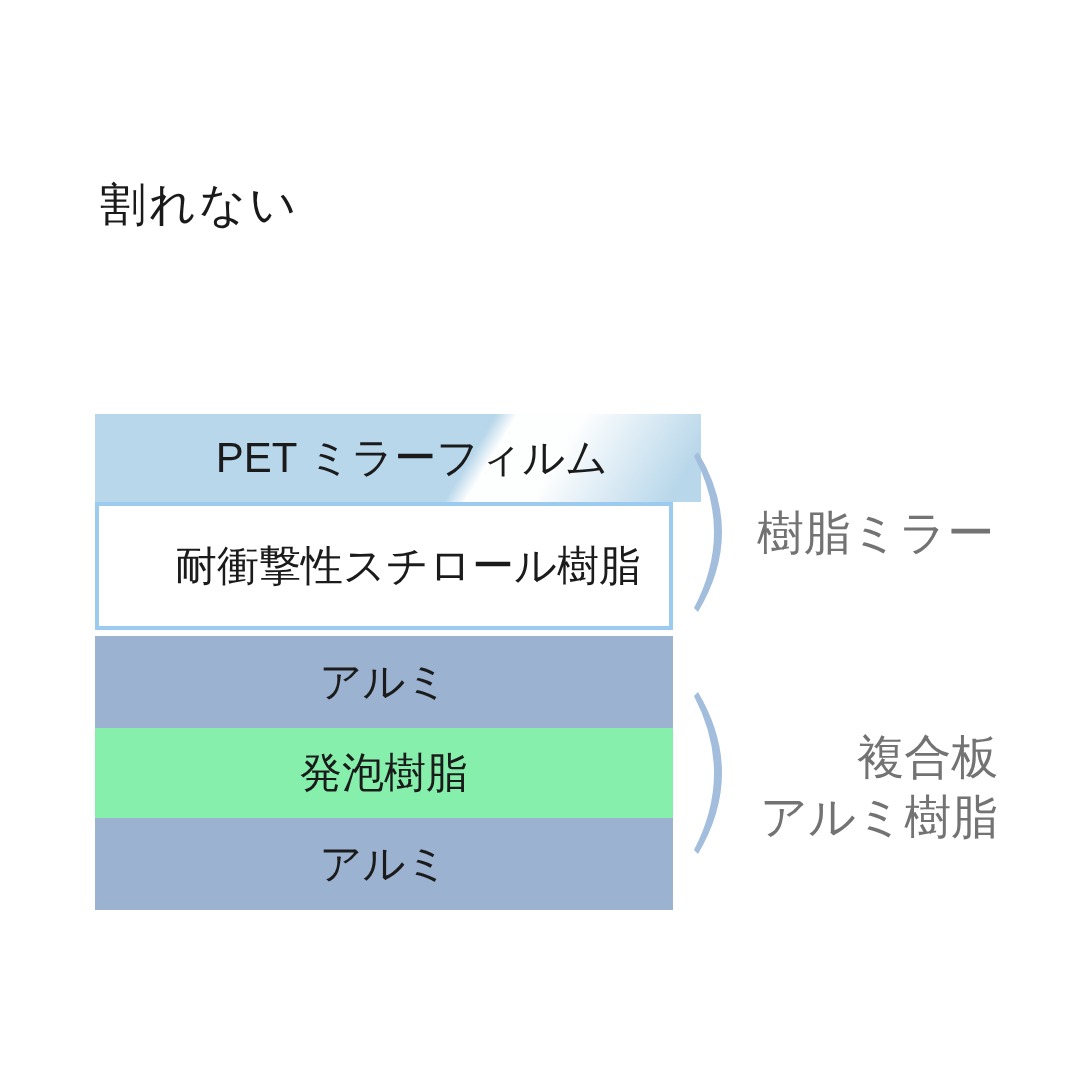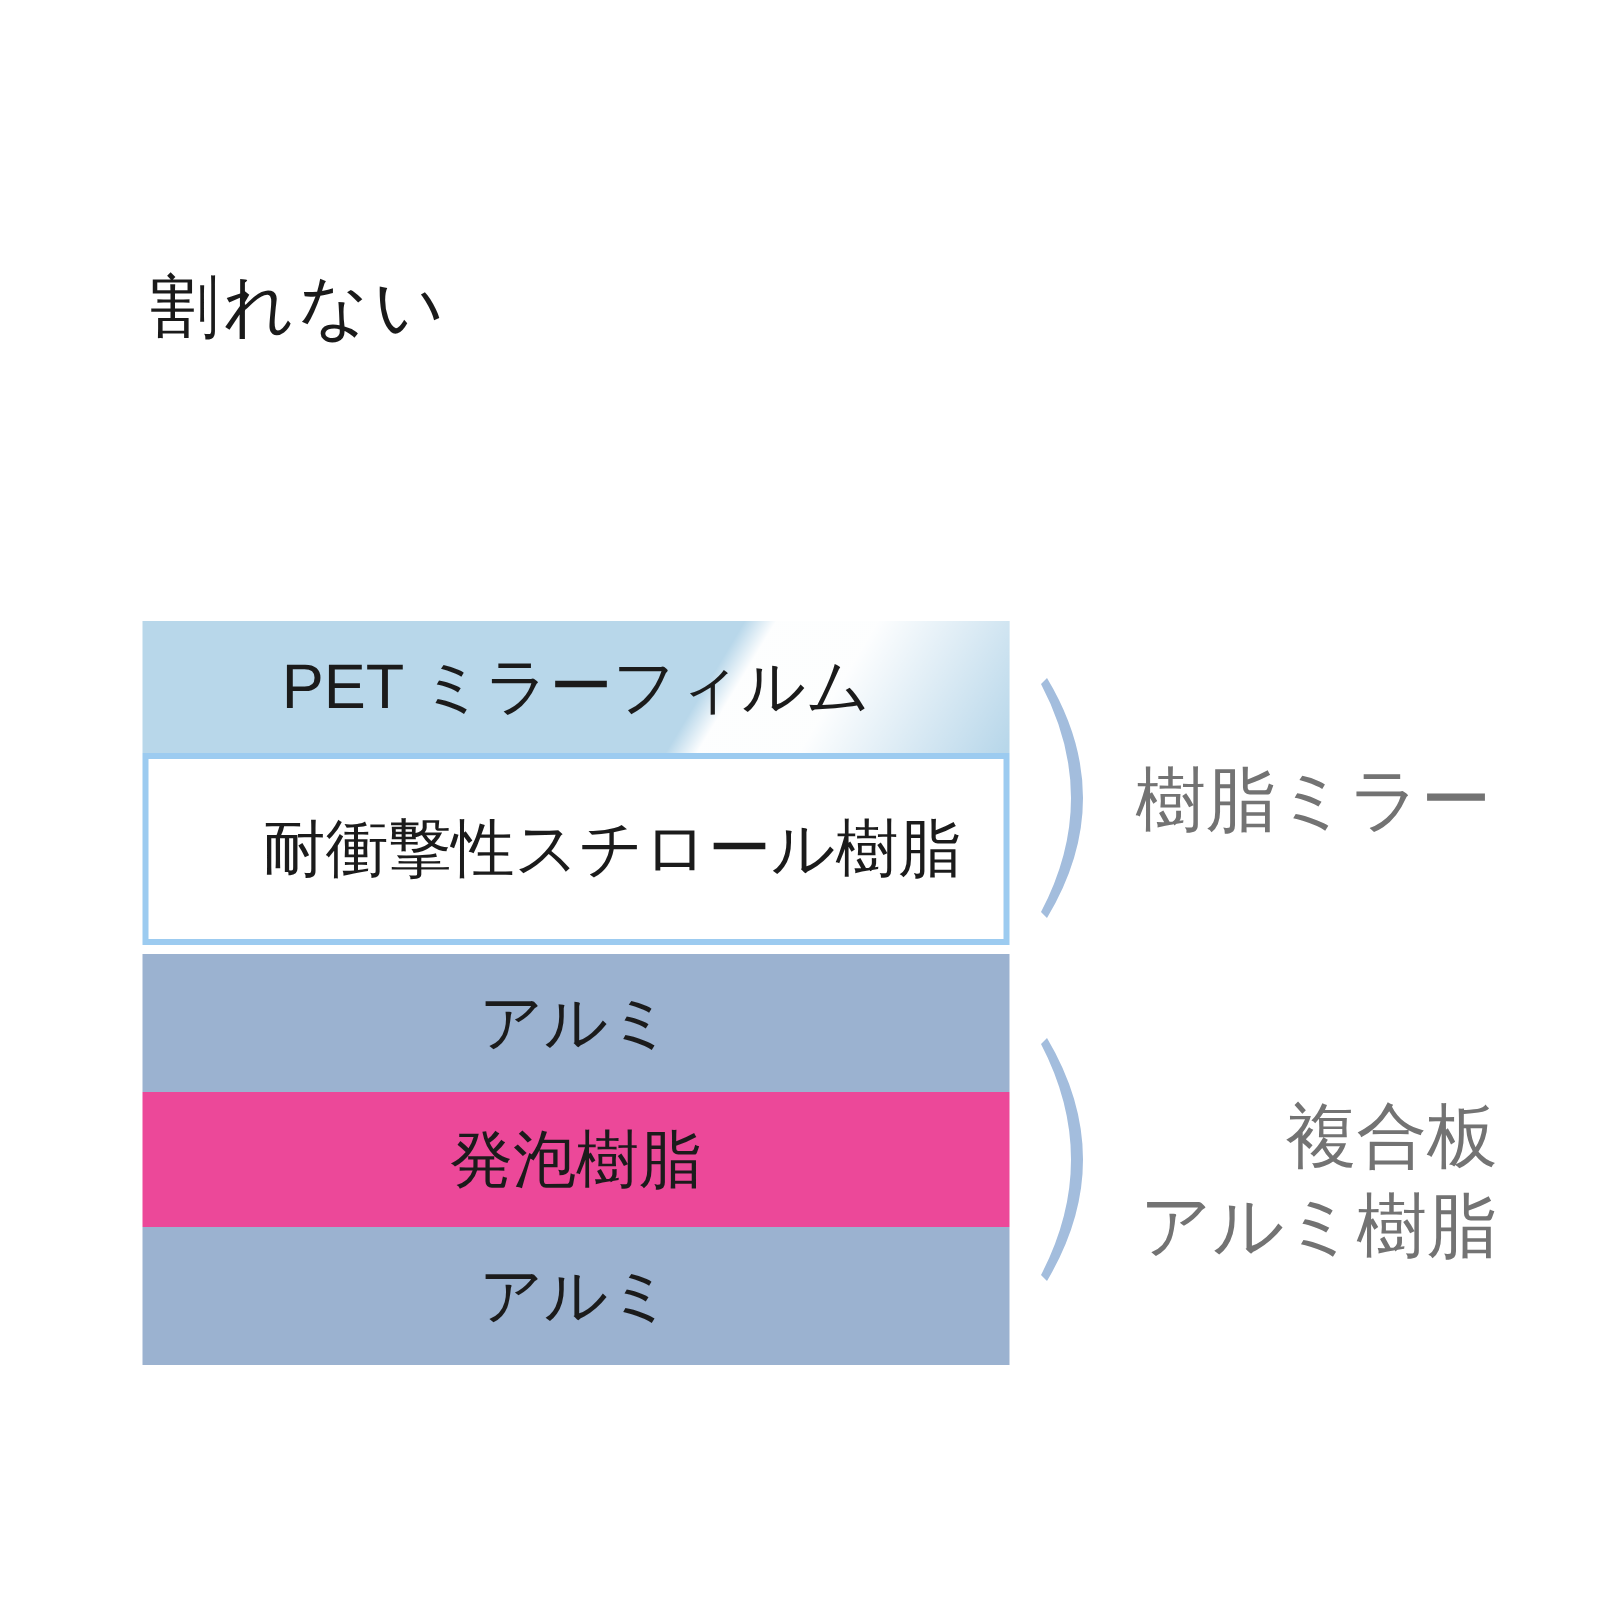--- a/index.html
+++ b/index.html
@@ -17,21 +17,21 @@
     position:absolute; left:95px; top:244px;
     font-size:67px; letter-spacing:1px; color:#1a1a1a;
   }
   .diagram { position:absolute; left:95px; top:414px; width:578px; height:496px; }
   .layer {
     position:absolute; left:0; width:578px;
     display:flex; align-items:center; justify-content:center;
     font-size:42px; color:#1b1b1b;
   }
   .layer-label { position:relative; z-index:2; white-space:nowrap; }
-  .layer1 { top:0;    height:88px;  overflow:hidden; }
+  .layer1 { top:0;    height:88px;  overflow:hidden;padding-left:28px; }
   .layer2 { top:88px; height:128px; border:4px solid #9ccbf0; background:#ffffff; box-sizing:border-box;padding-left:48px; }
   .layer3 { top:222px; height:92px; }
   .layer4 { top:314px; height:90px; }
   .layer5 { top:404px; height:92px; }
   .shine {
     position:absolute; left:375px; top:-20px; width:235px; height:128px;
     transform:skewX(-31deg); z-index:1;
     background:linear-gradient(90deg,
       rgba(255,255,255,0) 0%,
       rgba(255,255,255,0.97) 9%,
@@ -60,21 +60,21 @@
     </div>
 
     <div class="layer layer2" style="background-color: rgb(255, 255, 255);">
       <span class="layer-label">耐衝撃性スチロール樹脂</span>
     </div>
 
     <div class="layer layer3" style="background-color: rgb(155, 178, 208);">
       <span class="layer-label">アルミ</span>
     </div>
 
-    <div class="layer layer4" style="background-color: #ec4899;">
+    <div class="layer layer4" style="background-color: #86efac;">
       <span class="layer-label">発泡樹脂</span>
     </div>
 
     <div class="layer layer5" style="background-color: rgb(155, 178, 208);">
       <span class="layer-label">アルミ</span>
     </div>
 
   </div>
 
   <svg class="bracket bracket1" viewBox="0 0 34 164" xmlns="http://www.w3.org/2000/svg">

